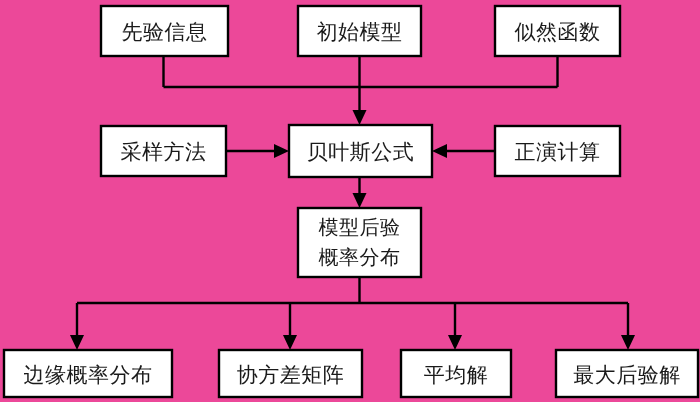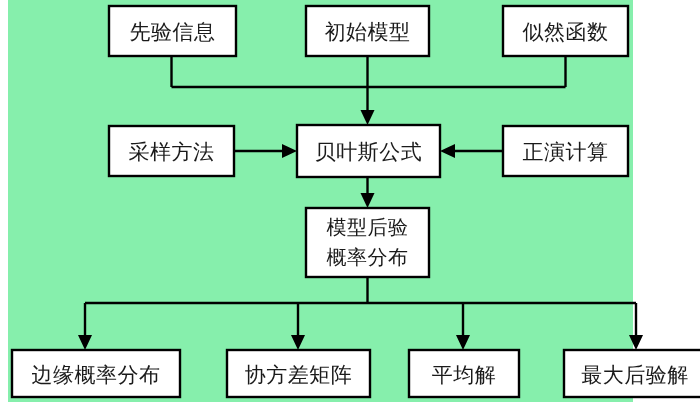--- a/index.html
+++ b/index.html
@@ -8,24 +8,23 @@
     background: #ffffff;
   }
   body {
     width: 700px;
     height: 402px;
     font-family: "Liberation Serif", "DejaVu Serif", serif;
     overflow: hidden;
   }
   #flowchart-root {
     position: relative;
-    width: 625px;
+    width: 700px;
     height: 402px;
-    background: #86efac;
-    margin-left: 8px;
+    background: #ec4899;
   }
   svg.chart-canvas {
     position: absolute;
     top: 0;
     left: 0;
     width: 700px;
     height: 402px;
     display: block;
   }
   .node-box {

